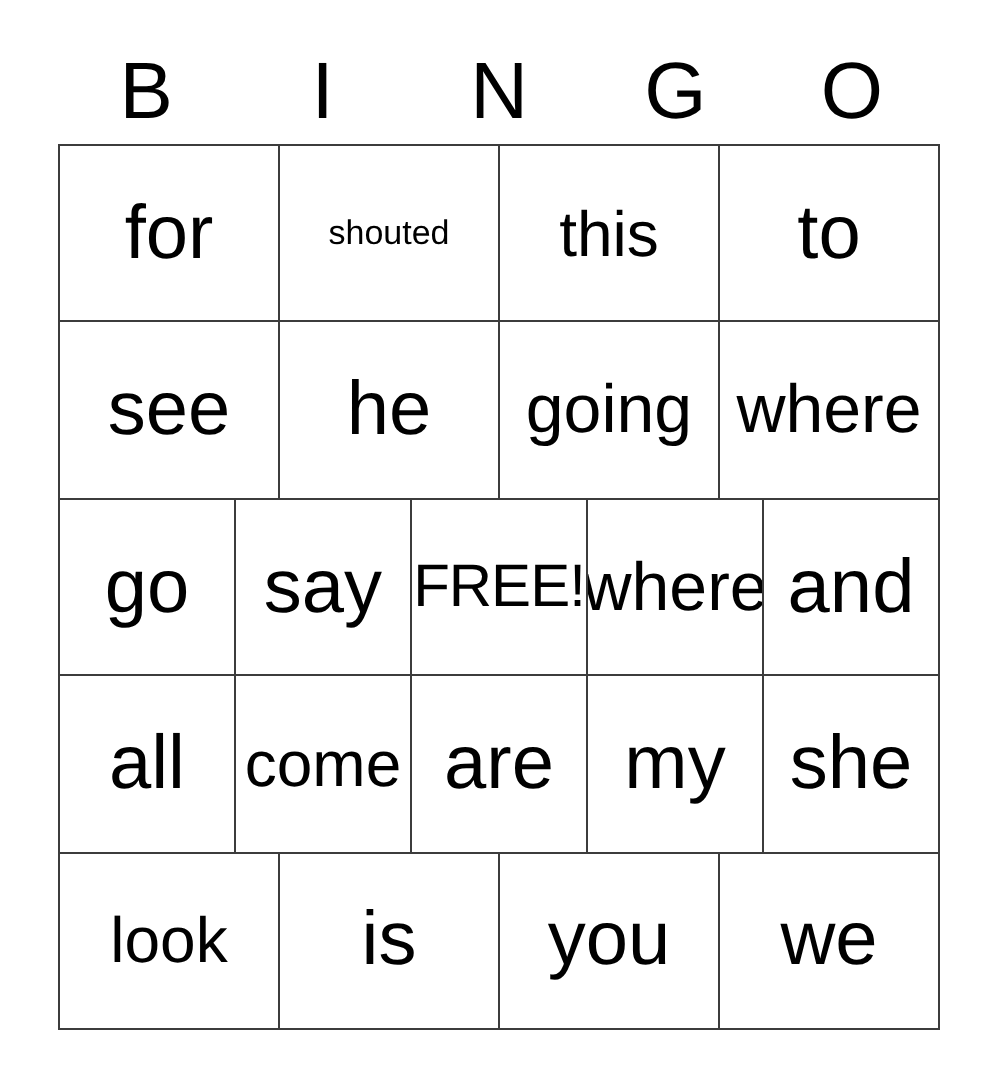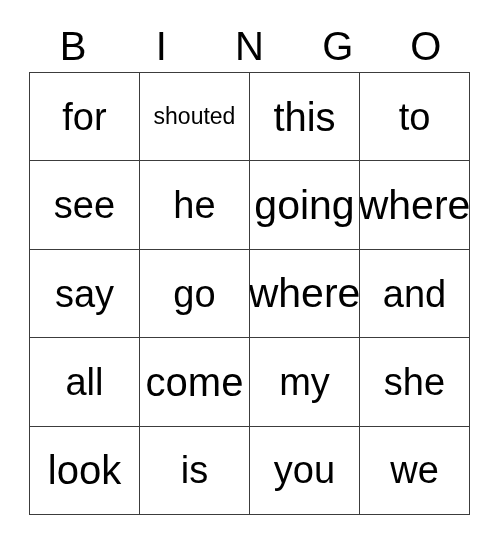--- a/index.html
+++ b/index.html
@@ -80,23 +80,23 @@
     text-align: center;
     line-height: 1;
     white-space: nowrap;
     color: #000000;
     font-weight: 400;
   }
 
   
   .len-2 .cell-text { font-size: 38px; text-align: center; }
   .len-3 .cell-text { font-size: 38px; }
-  .len-4 .cell-text { font-size: 40px; }
-  .len-5 .cell-text { font-size: 41px; }
-  .len-7 .cell-text { font-size: 23px; }
+  .len-4 .cell-text { font-size: 32px; }
+  .len-5 .cell-text { font-size: 34px; }
+  .len-7 .cell-text { font-size: 17px; }
   .cell-free .cell-text { font-size: 30px; letter-spacing: -0.5px; }
 </style>
 </head>
 <body>
 
 <div id="bingo-card">
 
   <div id="header-row">
     <div class="header-cell">
       <span>B</span>
@@ -141,41 +141,47 @@
       </div>
       <div class="grid-cell len-5">
         <span class="cell-text">going</span>
       </div>
       <div class="grid-cell len-5">
         <span class="cell-text">where</span>
       </div>
     </div>
 
     <div class="grid-row">
+      <div class="grid-cell len-2">
+        <span class="cell-text">go</span>
+      </div>
       <div class="grid-cell len-3">
         <span class="cell-text">say</span>
       </div>
-      <div class="grid-cell len-2">
-        <span class="cell-text">go</span>
+      <div class="grid-cell cell-free len-5">
+        <span class="cell-text">FREE!</span>
       </div>
       <div class="grid-cell len-5">
         <span class="cell-text">where</span>
       </div>
       <div class="grid-cell len-3">
         <span class="cell-text">and</span>
       </div>
     </div>
 
     <div class="grid-row">
       <div class="grid-cell len-3">
         <span class="cell-text">all</span>
       </div>
       <div class="grid-cell len-4">
         <span class="cell-text">come</span>
       </div>
+      <div class="grid-cell len-3">
+        <span class="cell-text">are</span>
+      </div>
       <div class="grid-cell len-2">
         <span class="cell-text">my</span>
       </div>
       <div class="grid-cell len-3">
         <span class="cell-text">she</span>
       </div>
     </div>
 
     <div class="grid-row">
       <div class="grid-cell len-4">

